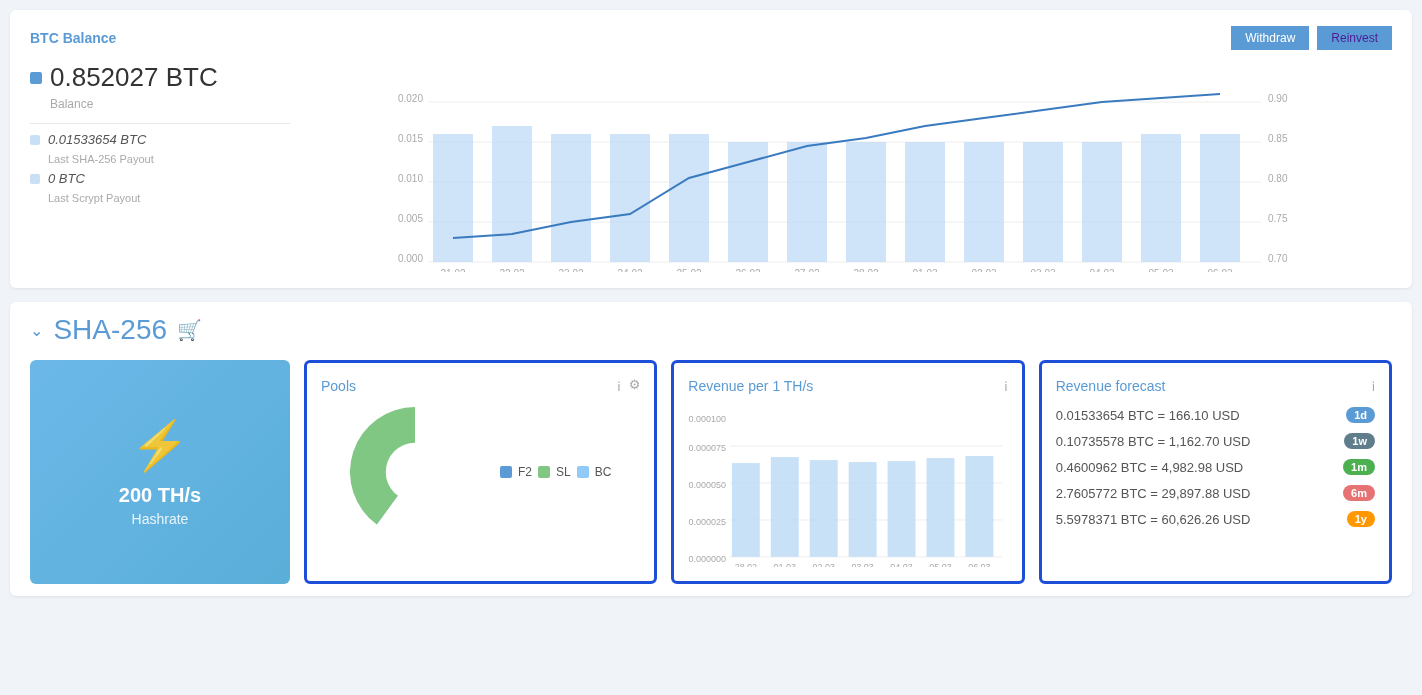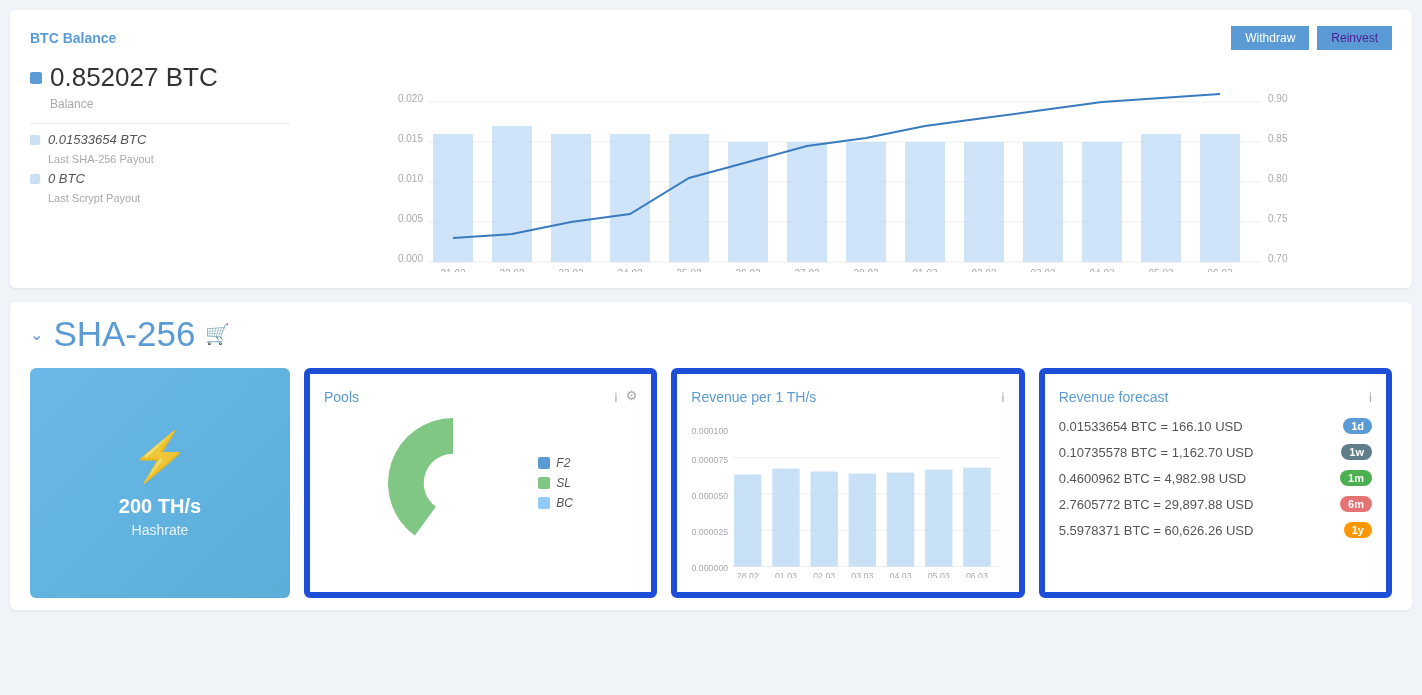--- a/index.html
+++ b/index.html
@@ -65,21 +65,21 @@
       padding: 12px 20px;
       box-shadow: 0 1px 3px rgba(0,0,0,0.08);
     }
     .sha-header {
       display: flex;
       align-items: center;
       gap: 10px;
       margin-bottom: 14px;
     }
     .sha-chevron { color: #5b9bd5; font-size: 16px; }
-    .sha-title { font-size: 35px; font-weight: 300; color: #5b9bd5; }
+    .sha-title { font-size: 28px; font-weight: 300; color: #5b9bd5; }
     .sha-cart { color: #4caf50; font-size: 20px; }
 
     .sha-cards { display: flex; gap: 14px; }
 
     
     .hashrate-card {
       width: 260px;
       flex-shrink: 0;
       background: linear-gradient(135deg, #6bb8e8 0%, #5aaed8 100%);
       border-radius: 6px;
@@ -92,36 +92,36 @@
       color: #fff;
     }
     .lightning-icon { font-size: 48px; margin-bottom: 10px; opacity: 0.9; }
     .hashrate-value { font-size: 20px; font-weight: 700; }
     .hashrate-label { font-size: 14px; opacity: 0.85; margin-top: 4px; }
 
     
     .pools-card, .revenue-per-card, .revenue-forecast-card {
       flex: 1;
       background: #fff;
-      border: 6px solid #1d4ed8;
+      border: 3px solid #1d4ed8;
       border-radius: 6px;
       padding: 14px;
     }
     .card-title-row {
       display: flex;
       justify-content: space-between;
       align-items: center;
       margin-bottom: 12px;
     }
     .card-title { color: #5b9bd5; font-size: 14px; font-weight: 500; }
     .card-icons { display: flex; gap: 8px; color: #aaa; font-size: 13px; }
 
     
     .pie-area { display: flex; align-items: center; justify-content: center; gap: 20px; }
-    .pie-legend { display: flex; flex-direction: column; gap: 6px; font-style: italic; }
+    .pie-legend { display: flex; flex-direction: row; gap: 6px; }
     .legend-item { display: flex; align-items: center; gap: 6px; font-size: 12px; color: #555; }
     .legend-dot { width: 12px; height: 12px; border-radius: 2px; }
 
     
     .rev-chart-area { position: relative; height: 160px; }
     svg.rev-chart { width: 100%; height: 100%; }
 
     
     .forecast-rows { display: flex; flex-direction: column; gap: 10px; }
     .forecast-row { display: flex; justify-content: space-between; align-items: center; }

